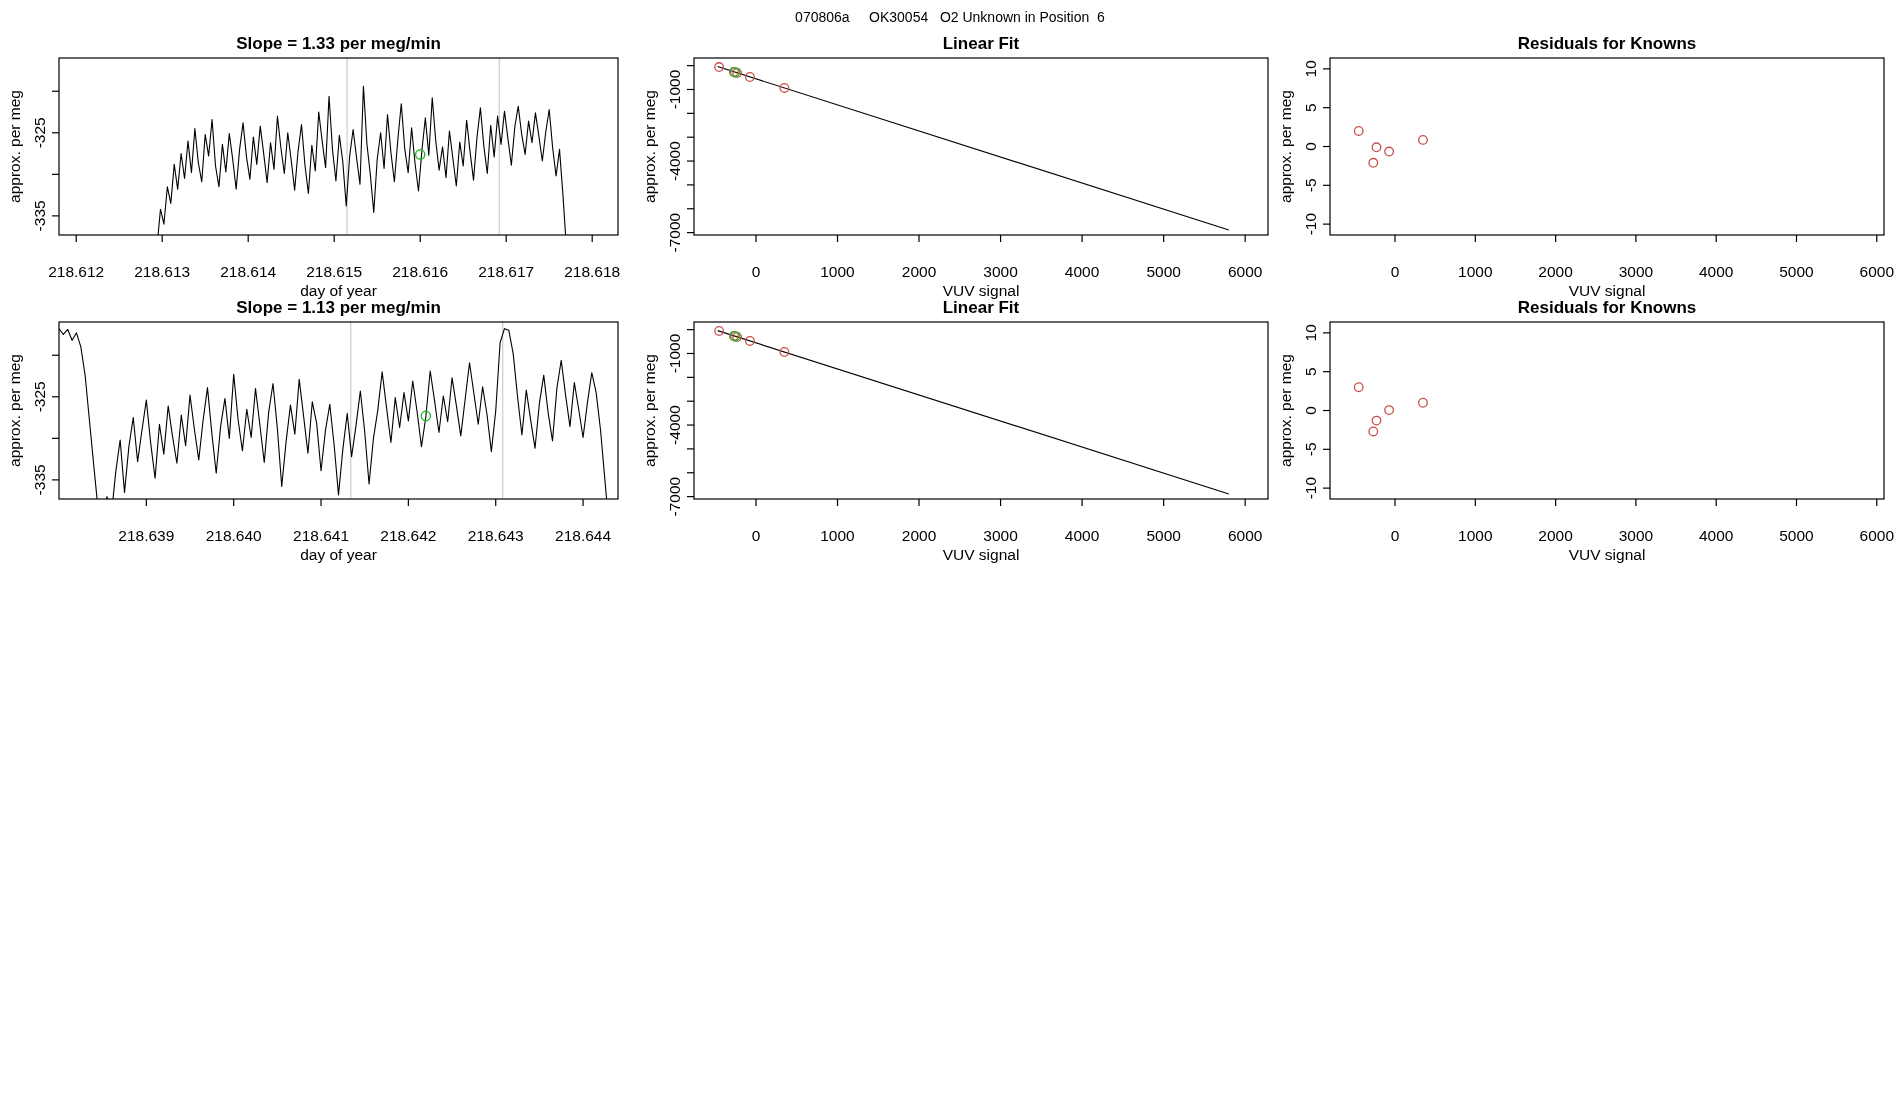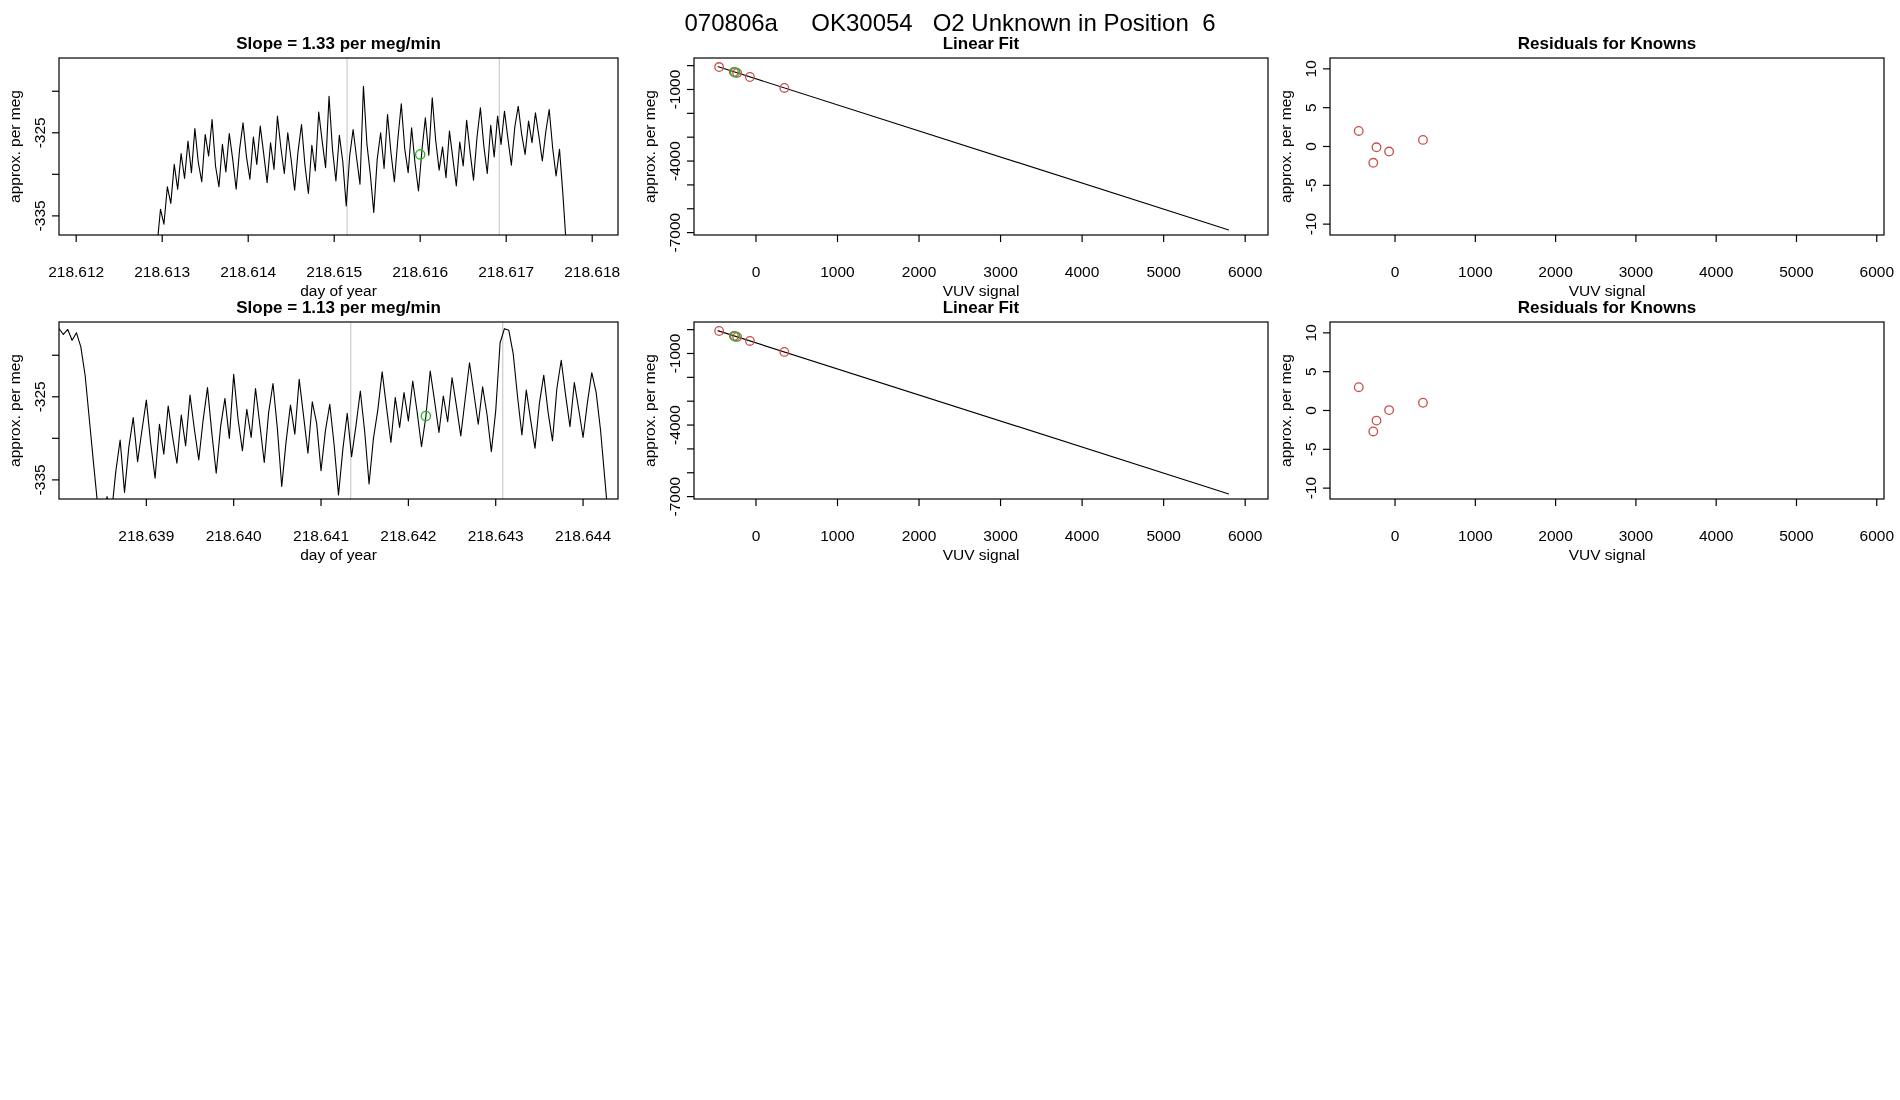--- a/index.html
+++ b/index.html
@@ -1,19 +1,19 @@
 <!DOCTYPE html>
 <html><head>
 <meta charset="utf-8">
 <style>
   html,body{margin:0;padding:0;}
   body{width:1900px;height:1100px;background:#ffffff;position:relative;overflow:hidden;
        font-family:"Liberation Sans", sans-serif;}
   .main-title{position:absolute;top:9px;left:0;width:1900px;text-align:center;
-              font-size:24px;color:#000;white-space:pre;}
+              font-size:14px;color:#000;white-space:pre;}
   #plots{position:absolute;top:0;left:0;font-family:"Liberation Sans", sans-serif;}
 </style>
 </head>
 <body>
 
 <div class="main-title">070806a     OK30054   O2 Unknown in Position  6</div>
 
 <svg id="plots" width="1900" height="1100" viewBox="0 0 1900 1100" xmlns="http://www.w3.org/2000/svg">
     <g>
       <clipPath id="clip-0">

